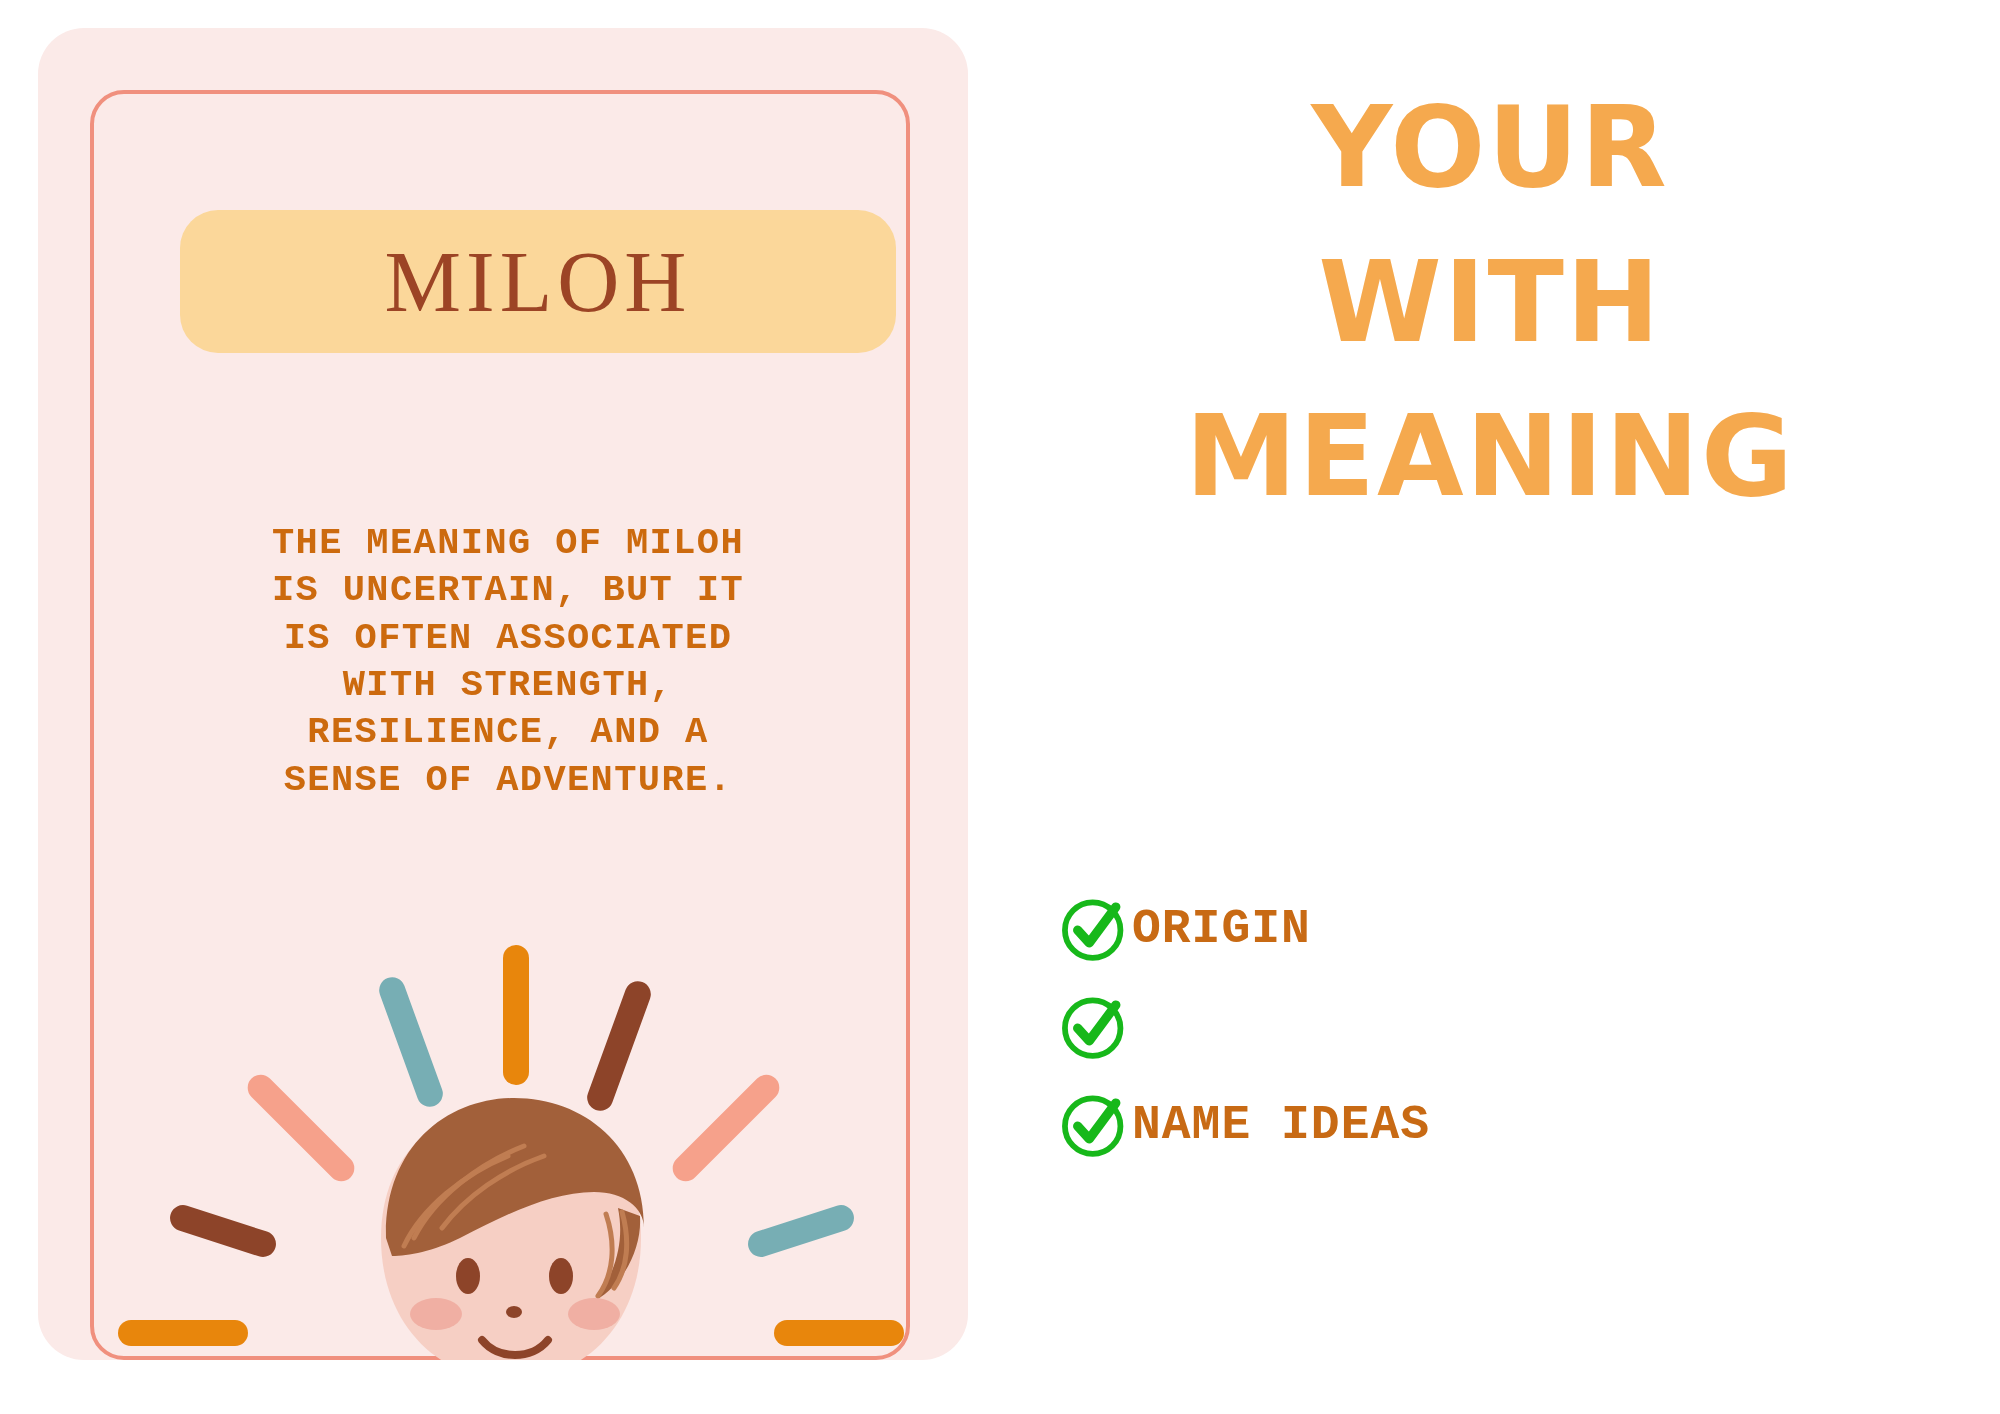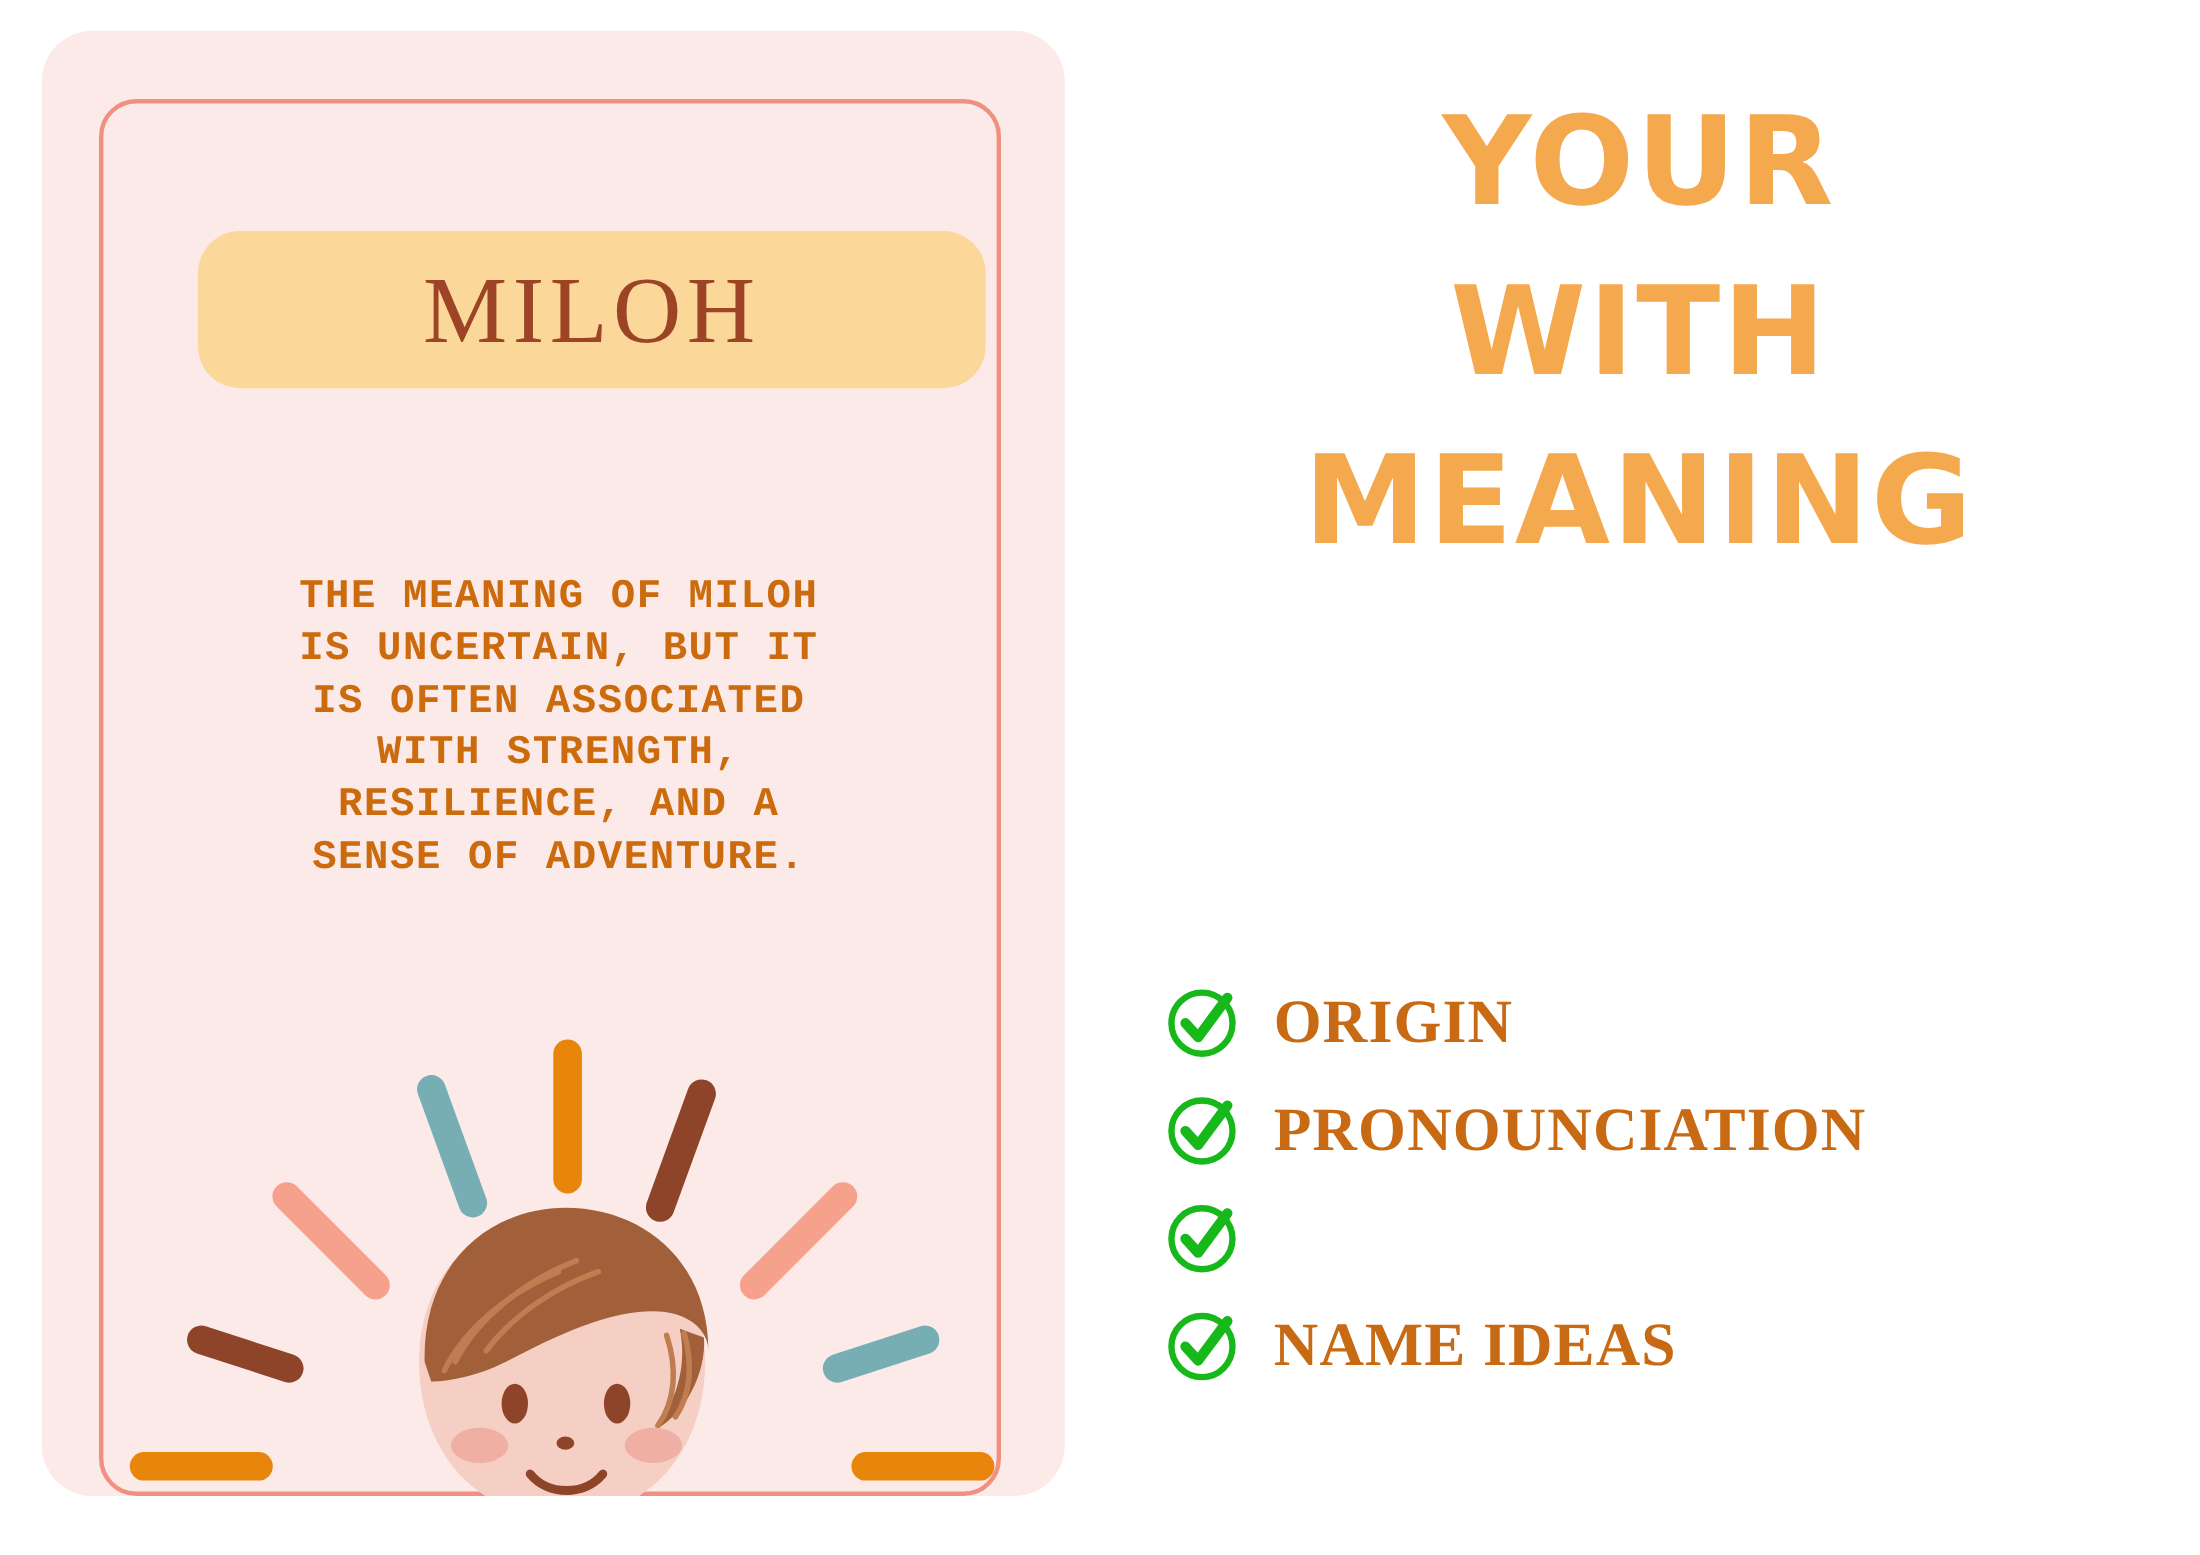--- a/index.html
+++ b/index.html
@@ -130,26 +130,25 @@
     top: 880px;
     width: 900px;
   }
   .check-row {
     display: flex;
     align-items: center;
     height: 98px;
   }
   .check-icon { width: 74px; height: 74px; flex: 0 0 74px; }
   .check-label {
-    font-family: Liberation Serif, serif;
+    font-family: Liberation Mono, monospace;
     font-weight: bold;
-    font-size: 56px;
+    font-size: 48px;
     letter-spacing: 1px;
     color: #C86A14;
-    margin-left: 26px;
     white-space: nowrap;
   }
 </style>
 </head>
 <body>
 
 <div id="name-card">
 
   <div id="card-inner-border"></div>
 
@@ -219,36 +218,29 @@
 <div id="checklist">
 
   <div class="check-row">
     <svg class="check-icon" viewBox="0 0 64 64">
       <circle cx="30" cy="33" r="24" fill="none" stroke="#17B81A" stroke-width="5"></circle>
       <path d="M17 33 L27 44 L50 13" fill="none" stroke="#17B81A" stroke-width="8" stroke-linecap="round" stroke-linejoin="round"></path>
     </svg>
     <span class="check-label">ORIGIN</span>
   </div>
 
+
   <div class="check-row">
     <svg class="check-icon" viewBox="0 0 64 64">
       <circle cx="30" cy="33" r="24" fill="none" stroke="#17B81A" stroke-width="5"></circle>
       <path d="M17 33 L27 44 L50 13" fill="none" stroke="#17B81A" stroke-width="8" stroke-linecap="round" stroke-linejoin="round"></path>
     </svg>
-    <span class="check-label">PRONOUNCIATION</span>
   </div>
 
   <div class="check-row">
     <svg class="check-icon" viewBox="0 0 64 64">
       <circle cx="30" cy="33" r="24" fill="none" stroke="#17B81A" stroke-width="5"></circle>
       <path d="M17 33 L27 44 L50 13" fill="none" stroke="#17B81A" stroke-width="8" stroke-linecap="round" stroke-linejoin="round"></path>
     </svg>
-  </div>
-
-  <div class="check-row">
-    <svg class="check-icon" viewBox="0 0 64 64">
-      <circle cx="30" cy="33" r="24" fill="none" stroke="#17B81A" stroke-width="5"></circle>
-      <path d="M17 33 L27 44 L50 13" fill="none" stroke="#17B81A" stroke-width="8" stroke-linecap="round" stroke-linejoin="round"></path>
-    </svg>
     <span class="check-label">NAME IDEAS</span>
   </div>
 
 </div>
 
 </body></html>

